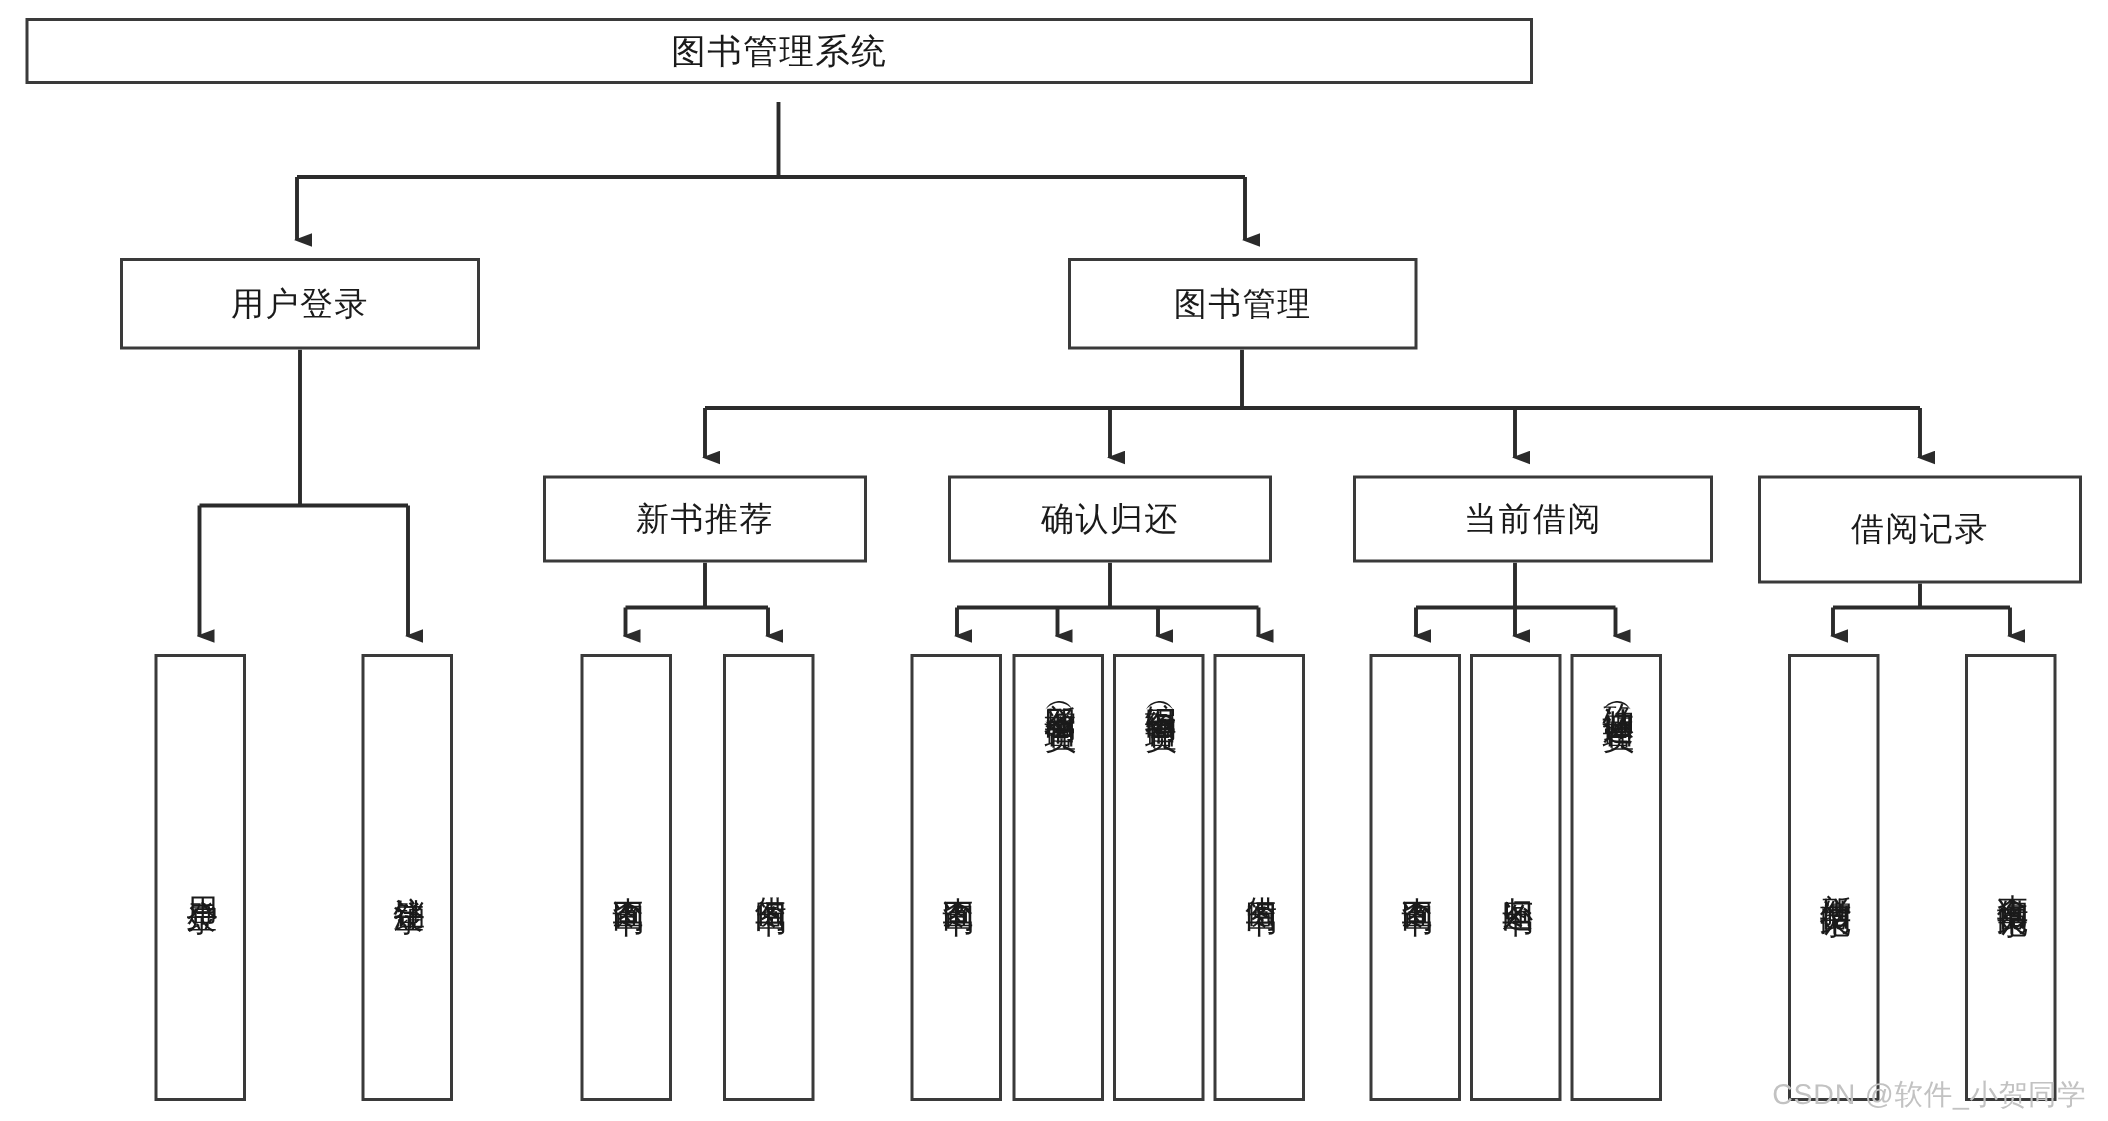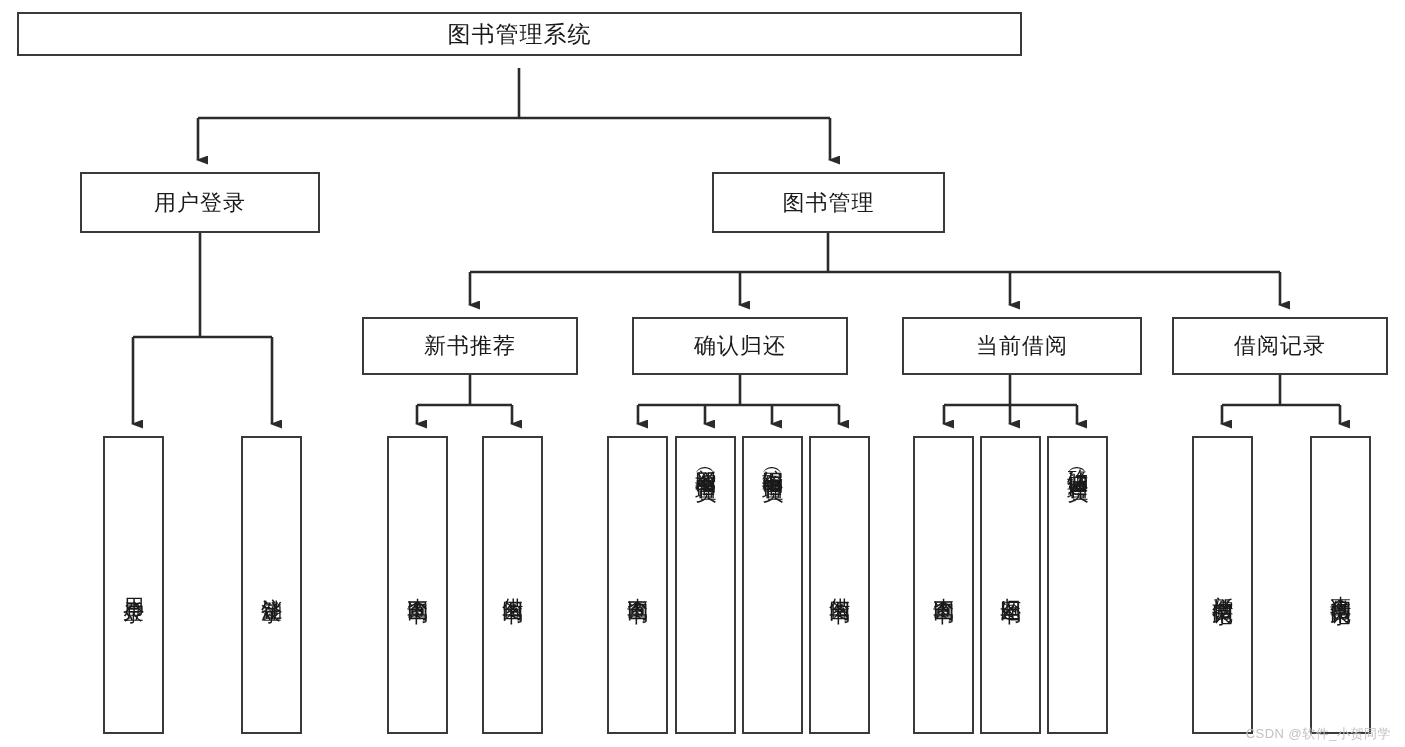--- a/index.html
+++ b/index.html
@@ -59,21 +59,21 @@
   }
   .leaf-wrap.top{
     align-items:flex-start;
     padding-top:6px;
     box-sizing:border-box;
   }
   #watermark{
     position:absolute;
     right:14px;
     bottom:4px;
-    font-size:13px;
+    font-size:19px;
     color:#c2c2c2;
     z-index:5;
     white-space:nowrap;
     letter-spacing:0.5px;
   }
 </style>
 </head>
 <body>
 
 <div id="diagram">
@@ -141,21 +141,21 @@
 
   <div class="node branch" style="left:362px;top:317px;width:216px;height:58px;">
     <span>新书推荐</span>
   </div>
   <div class="node branch" style="left:632px;top:317px;width:216px;height:58px;">
     <span>确认归还</span>
   </div>
   <div class="node branch" style="left:902px;top:317px;width:240px;height:58px;">
     <span>当前借阅</span>
   </div>
-  <div class="node branch" style="left:1172px;top:317px;width:216px;height:58px;">
+  <div class="node branch" style="left:1172px;top:317px;width:216px;height:72px;">
     <span>借阅记录</span>
   </div>
 
   <div class="node leaf" style="left:103px;top:436px;width:61px;height:298px;">
     <div class="leaf-wrap">
       <span class="vtext">用户登录</span>
     </div>
   </div>
   <div class="node leaf" style="left:241px;top:436px;width:61px;height:298px;">
     <div class="leaf-wrap">

